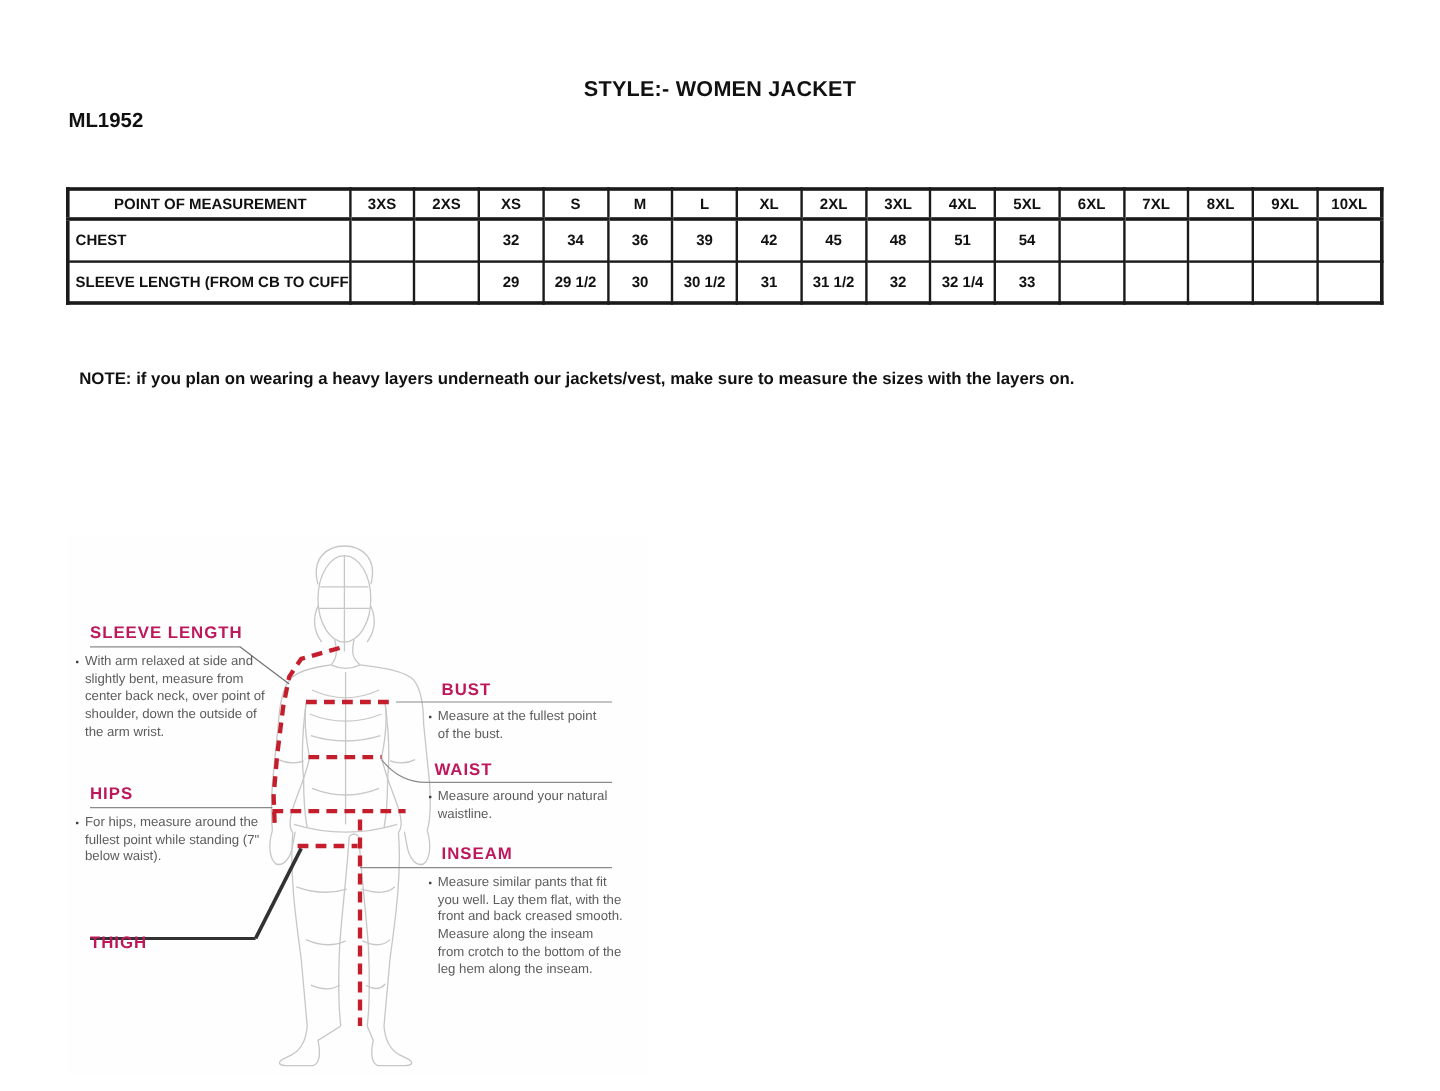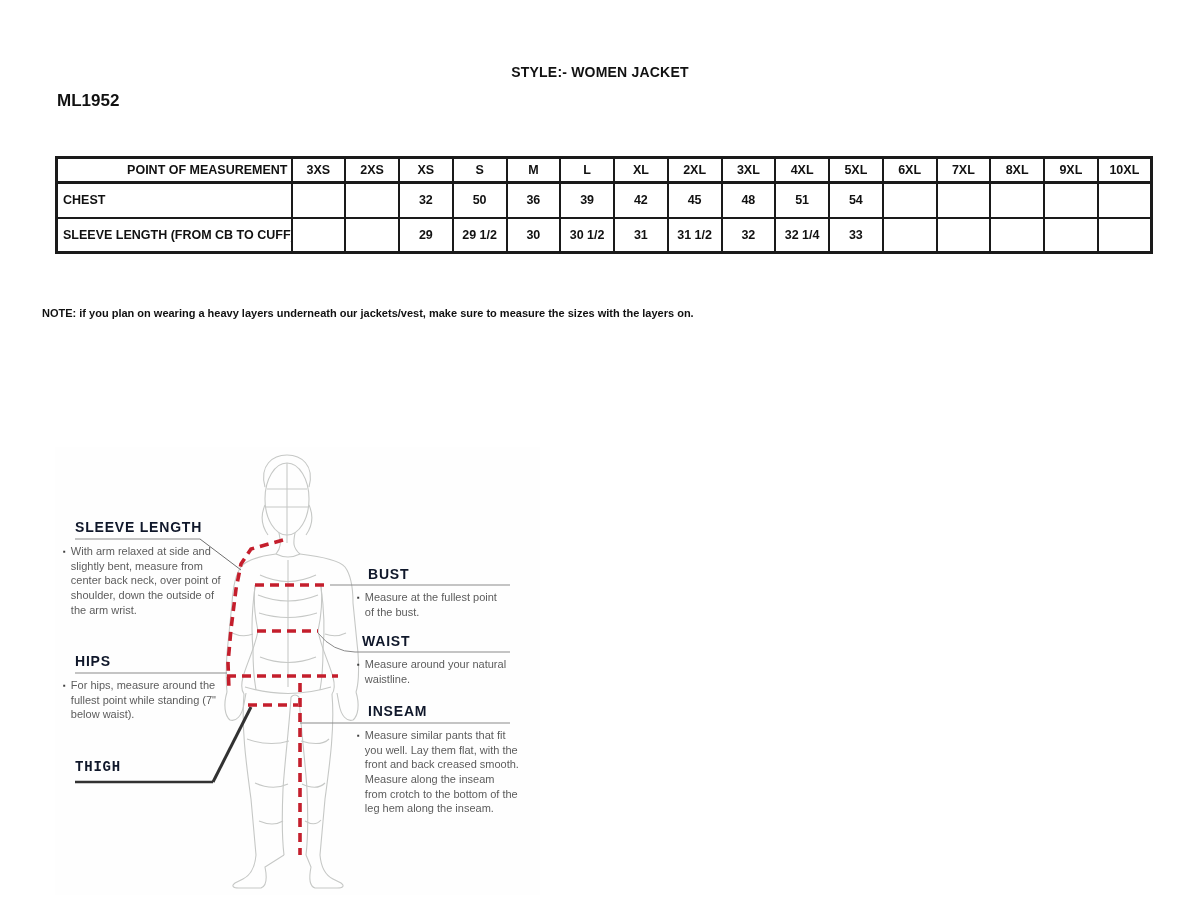--- a/index.html
+++ b/index.html
@@ -5,73 +5,73 @@
   * { margin:0; padding:0; box-sizing:border-box; }
   html,body { background:#fff; }
   body {
     width:1200px; height:909px; position:relative; overflow:hidden;
     font-family:"Liberation Sans", sans-serif; color:#111;
   }
 
   
   .style-title {
     position:absolute; top:64px; left:0; width:100%; text-align:center;
-    font-size:14px; font-weight:bold; letter-spacing:0.2px;
+    font-size:18px; font-weight:bold; letter-spacing:0.2px;
   }
   .style-code {
     position:absolute; top:91px; left:57px;
     font-size:17px; font-weight:bold;
   }
 
   
   .size-table-wrap { position:absolute; top:156px; left:55px; width:1098px; }
   table.size-chart {
     width:100%; border-collapse:collapse; table-layout:fixed;
     border:3px solid #1a1a1a;
   }
   table.size-chart th, table.size-chart td {
     border:2px solid #1a1a1a;
     font-size:12.5px; font-weight:bold; text-align:center;
     padding:2px 3px; overflow:hidden; white-space:nowrap;
   }
   table.size-chart thead th { height:25px; border-bottom:3px solid #1a1a1a; }
-  table.size-chart thead th:first-child { text-align:right; padding-left:5px; }
+  table.size-chart thead th:first-child { text-align:center; padding-left:5px; }
   table.size-chart tbody td { height:35px;margin-top:32px; }
   table.size-chart tbody td.row-label { text-align:left; padding-left:5px; }
   col.pom-col { width:235px; }
 
   
   .note-text {
-    position:absolute; top:307px; left:42px; width:1100px;
-    font-size:11px; font-weight:bold;
+    position:absolute; top:307px; left:66px; width:1100px;
+    font-size:14px; font-weight:bold;
   }
 
   
   .diagram {
     position:absolute; top:447px; left:55px; width:485px; height:448px;
     background:#fefefe;
   }
   .diagram svg { position:absolute; inset:0; }
 
   .guide-label { position:absolute; }
   .guide-title {
-    font-size:14px; font-weight:bold; letter-spacing:0.8px; color:#0f172a;
+    font-size:14px; font-weight:bold; letter-spacing:0.8px; color:#be185d;
   }
   .guide-desc {
     position:absolute; display:flex; gap:5px;
     font-size:11px; line-height:1.33; color:#5c5c5c;
   }
   .guide-desc .bullet { font-size:8px; color:#3f3f3f; padding-top:3px; }
   .guide-desc p { flex:1; }
 
   .pos-sleeve-title { top:72px;  left:20px; }
   .pos-sleeve-desc  { top:97px;  left:8px;  width:158px; }
   .pos-hips-title   { top:206px; left:20px; }
   .pos-hips-desc    { top:231px; left:8px;  width:172px; }
-  .pos-thigh-title  { top:312px; left:20px;font-family:Liberation Mono, monospace; }
+  .pos-thigh-title  { top:330px; left:20px; }
   .pos-thigh-desc   { top:341px; left:20px; width:190px; }
   .pos-bust-title   { top:119px; left:313px; }
   .pos-bust-desc    { top:143px; left:302px; width:152px; }
   .pos-waist-title  { top:186px; left:307px; }
   .pos-waist-desc   { top:210px; left:302px; width:152px; }
   .pos-inseam-title { top:256px; left:313px; }
   .pos-inseam-desc  { top:281px; left:302px; width:162px; }
 </style>
 </head>
 <body>
@@ -120,21 +120,21 @@
           <th>9XL</th>
           <th>10XL</th>
         </tr>
       </thead>
     <tbody>
         <tr>
           <td class="row-label">CHEST</td>
           <td></td>
           <td></td>
           <td>32</td>
-          <td>50</td>
+          <td>34</td>
           <td>36</td>
           <td>39</td>
           <td>42</td>
           <td>45</td>
           <td>48</td>
           <td>51</td>
           <td>54</td>
           <td></td>
           <td></td>
           <td></td>

